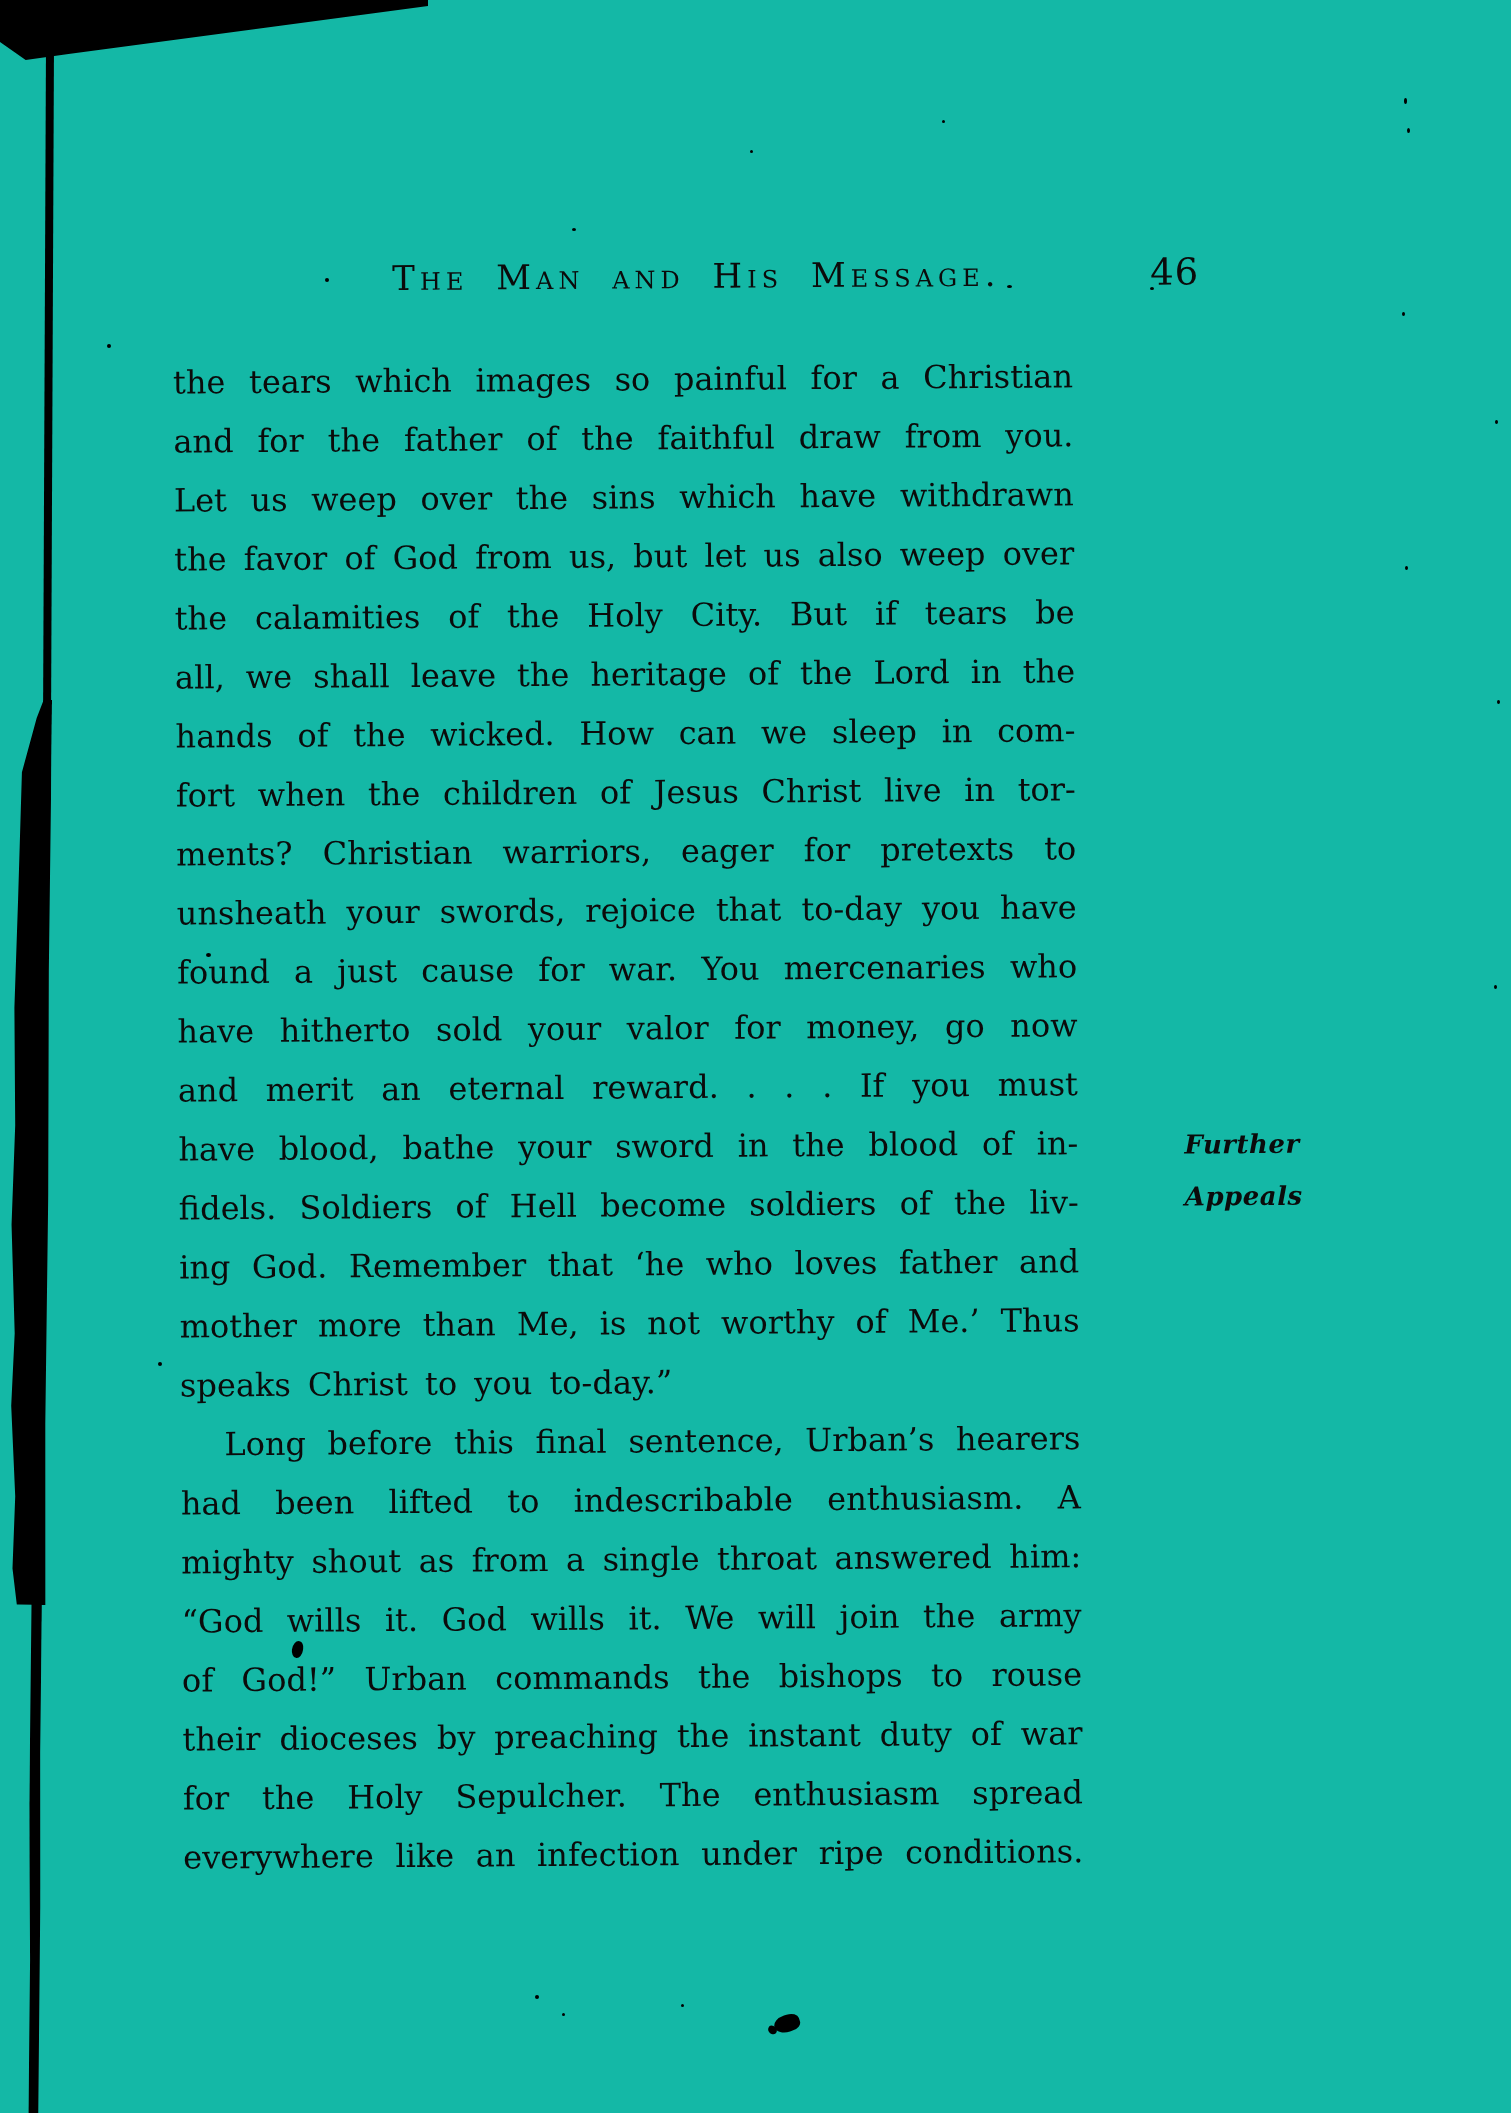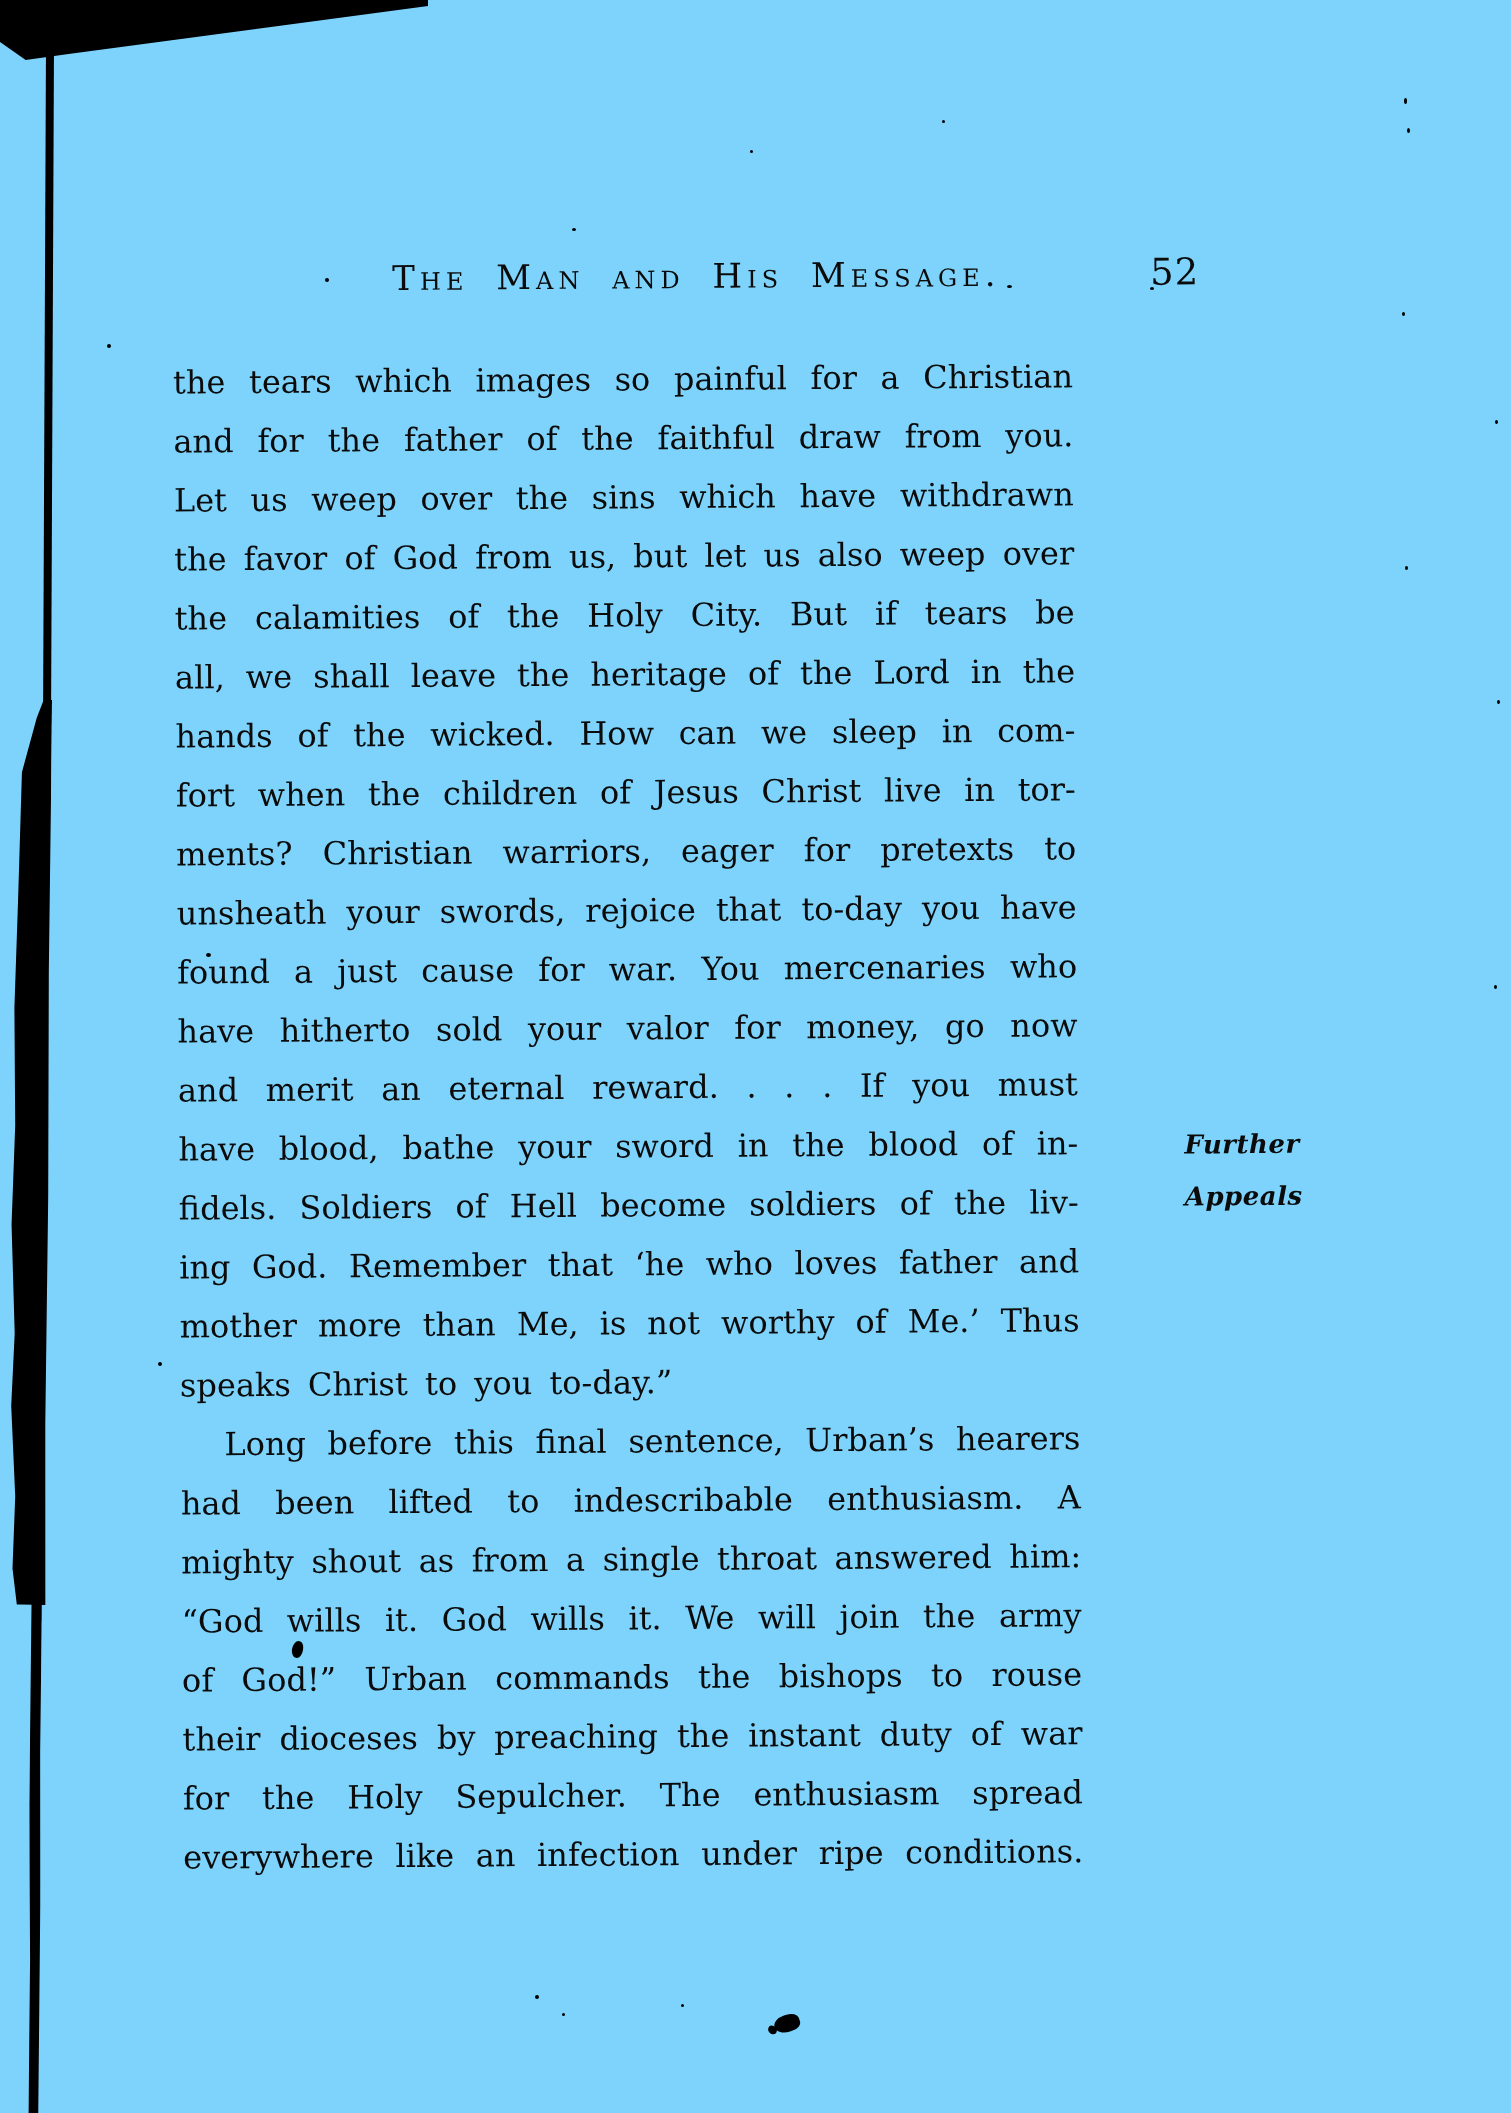--- a/index.html
+++ b/index.html
@@ -1,19 +1,19 @@
 <!DOCTYPE html>
 <html><head>
 <meta charset="utf-8">
 <style>
   html,body{margin:0;padding:0;background:#ffffff;}
   .page{
     position:relative;
     width:1511px;height:2113px;
-    background:#7dd3fc;
+    background:#14b8a6;
     overflow:hidden;
     font-family:"DejaVu Serif", serif;
     color:#0b0b0b;
   }
   
   .art{position:absolute;background:#000;}
   .art-top-wedge{
     left:0;top:0;width:428px;height:60px;
     clip-path:polygon(0 0,100% 0,100% 10%,16% 90%,6% 100%,0 70%);
   }
@@ -109,21 +109,21 @@
   <div class="speck" style="left:158px;top:1362px;width:4px;height:4px"></div>
   <div class="speck" style="left:107px;top:344px;width:4px;height:4px"></div>
   <div class="speck" style="left:535px;top:1995px;width:4px;height:4px"></div>
   <div class="speck" style="left:562px;top:2013px;width:3px;height:3px"></div>
   <div class="speck" style="left:681px;top:2004px;width:3px;height:3px"></div>
 
   <div class="content">
 
     <div class="running-title">The Man and His Message.</div>
 
-    <div class="page-number">52</div>
+    <div class="page-number">46</div>
 
     <div class="body-text">
 
       <div class="line">the tears which images so painful for a Christian</div>
       <div class="line">and for the father of the faithful draw from you.</div>
       <div class="line">Let us weep over the sins which have withdrawn</div>
       <div class="line">the favor of God from us, but let us also weep over</div>
       <div class="line">the calamities of the Holy City.  But if tears be</div>
       <div class="line">all, we shall leave the heritage of the Lord in the</div>
       <div class="line">hands of the wicked.  How can we sleep in com-</div>

